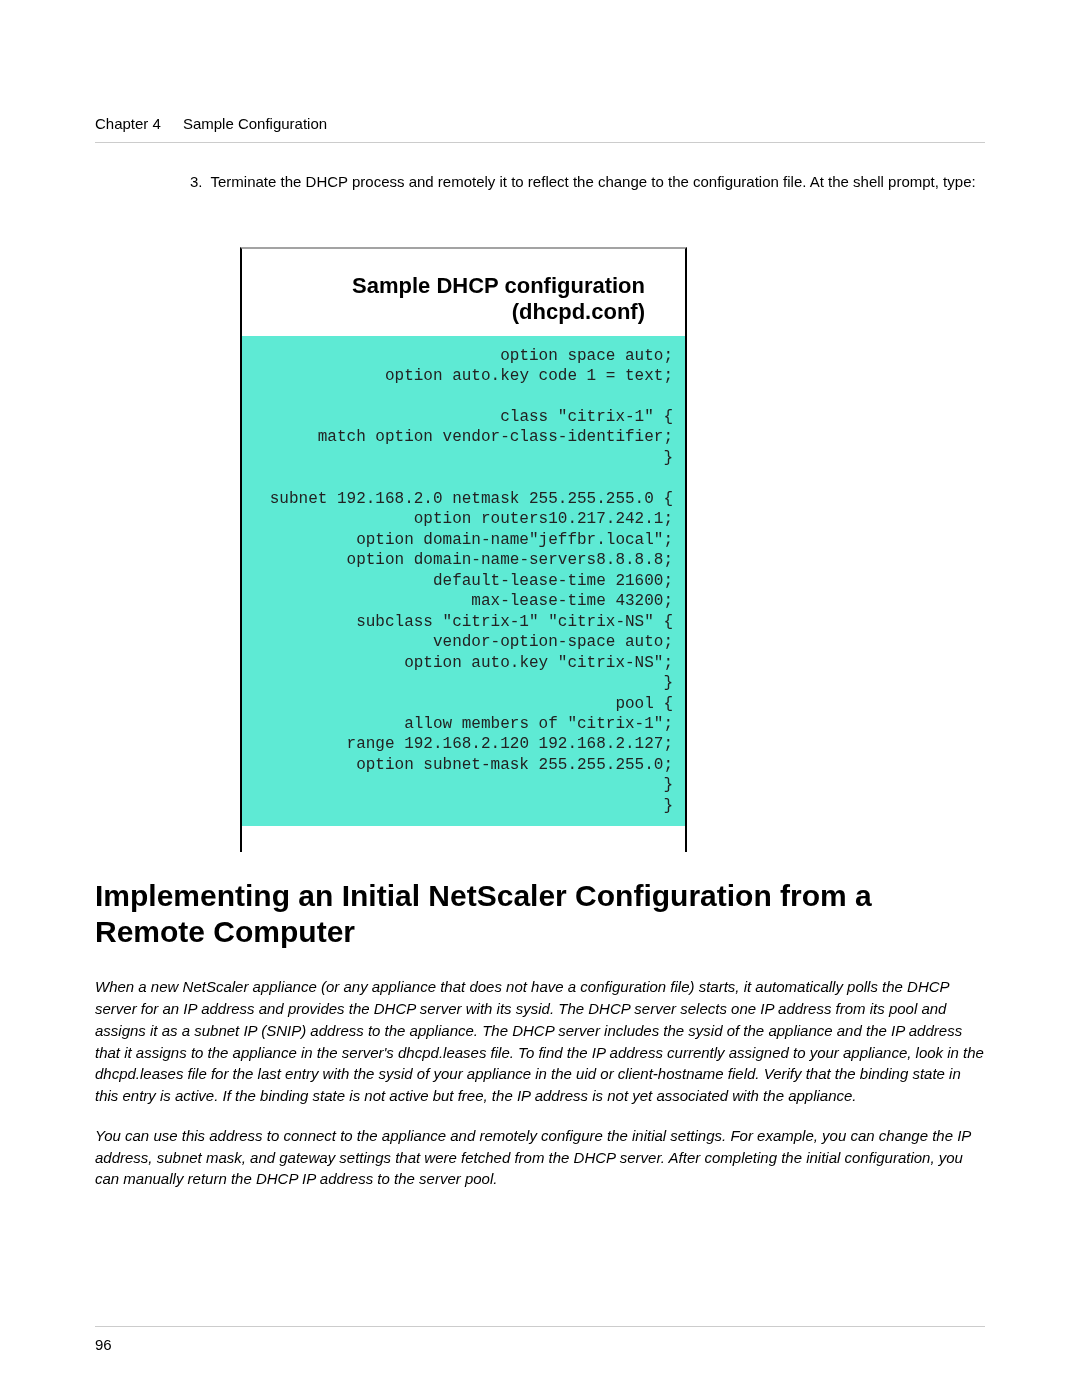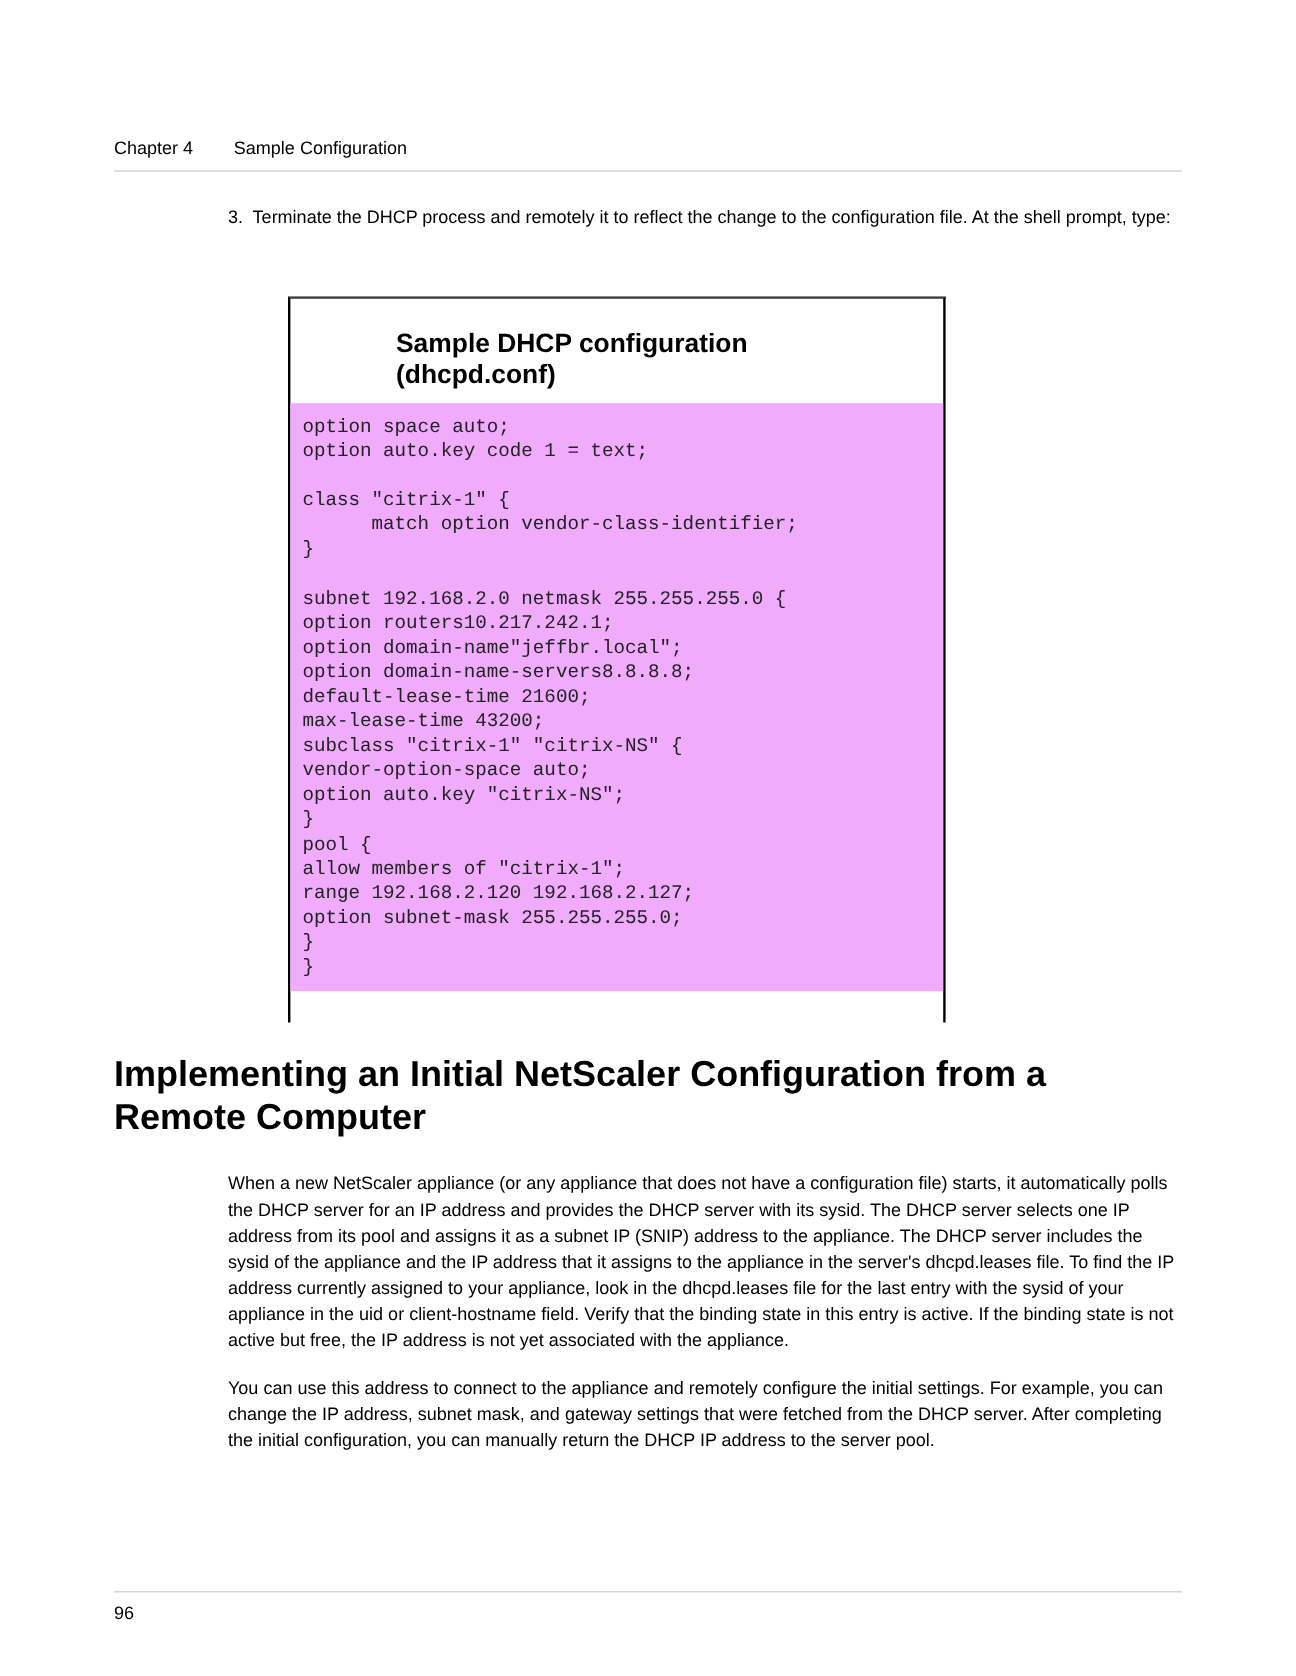--- a/index.html
+++ b/index.html
@@ -11,21 +11,21 @@
       width: 1080px;
       height: 1397px;
       background: #ffffff;
       font-family: Verdana, Geneva, sans-serif;
       color: #000000;
       position: relative;
       padding: 115px 95px 50px 95px;
     }
     .header-line {
       display: flex;
-      gap: 34px;
+      gap: 22px;
       font-size: 15px;
       margin-bottom: 10px;
       text-align: center;
     }
     .header-rule {
       border: none;
       border-top: 1px solid #cccccc;
       margin-bottom: 28px;
     }
     .content-indent {
@@ -49,37 +49,38 @@
       font-size: 15px;
       font-weight: bold;
       line-height: 1.45;
     }
     .cmd-spacer {
       height: 16px;
     }
     .sample-box {
       margin-top: 20px;
       margin-left: 50px;
-      width: 548px;
-      border-top: 2px solid #404040;
+      width: 447px;
+      border-top: 2px solid #a3a3a3;
       border-right: 2px solid #000000;
       border-left: 2px solid #000000;
       padding: 24px 0 26px 0;
+      text-align: right;
     }
     .sample-title {
       font-family: Arial, Helvetica, sans-serif;
       font-weight: bold;
       font-size: 22px;
       line-height: 1.2;
       margin-left: 88px;
       margin-right: 40px;
       margin-bottom: 10px;
     }
     .code-block {
-      background: #f0abfc;
+      background: #5eead4;
       font-family: "Courier New", Courier, monospace;
       font-size: 16px;
       line-height: 1.28;
       padding: 10px 12px 10px 10px;
       white-space: pre;
       color: #222222;
     }
     .section-heading {
       font-family: Arial, Helvetica, sans-serif;
       font-weight: bold;
@@ -87,21 +88,21 @@
       line-height: 1.2;
       margin-top: 26px;
       margin-bottom: 26px;
     }
     .para {
       font-size: 15px;
       line-height: 1.45;
       margin-bottom: 18px;
     }
     .para-indent {
-      margin-left: 95px;
+      font-style: italic;
     }
     .footer-rule {
       border: none;
       border-top: 1px solid #cccccc;
       position: absolute;
       left: 95px;
       right: 95px;
       bottom: 70px;
     }
     .page-num {

